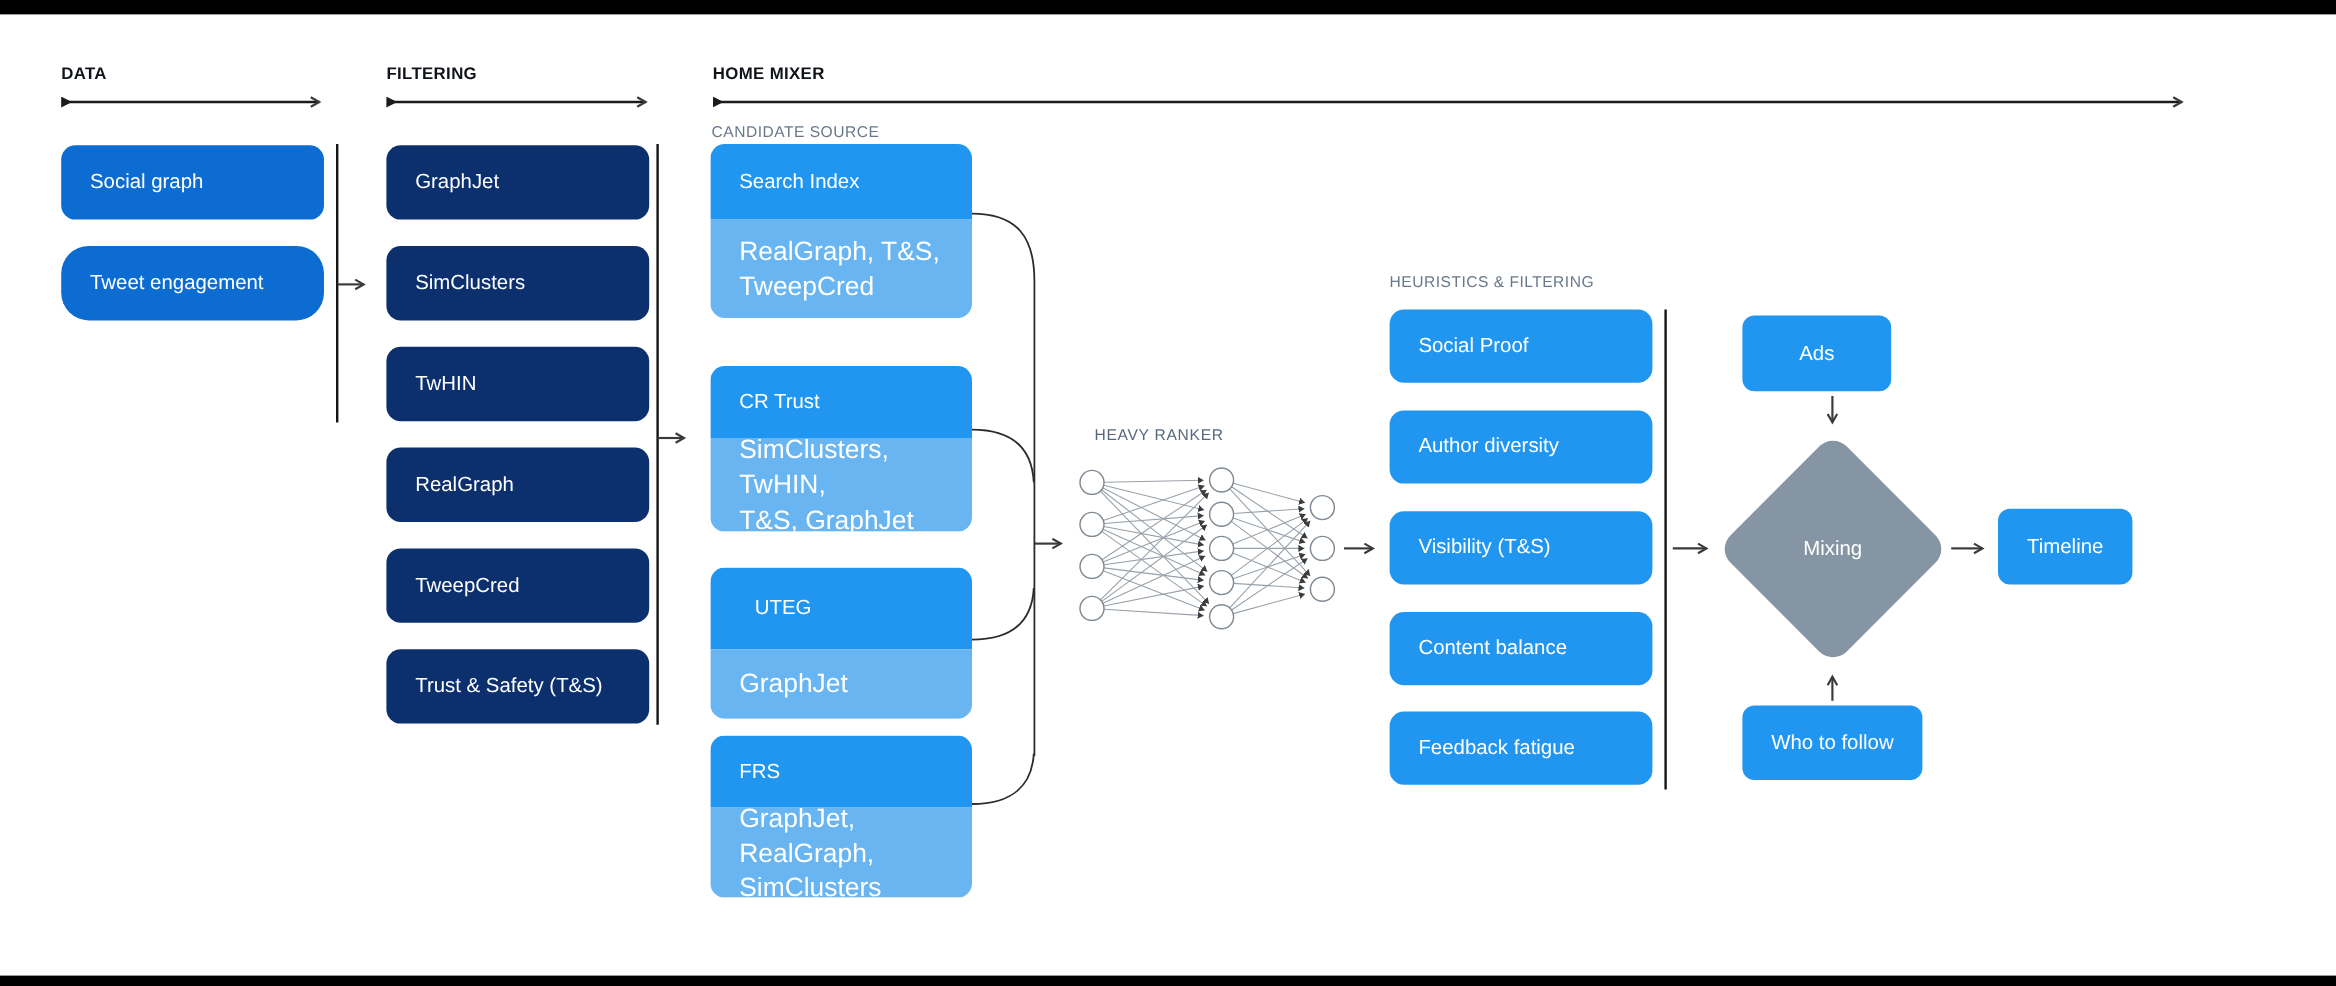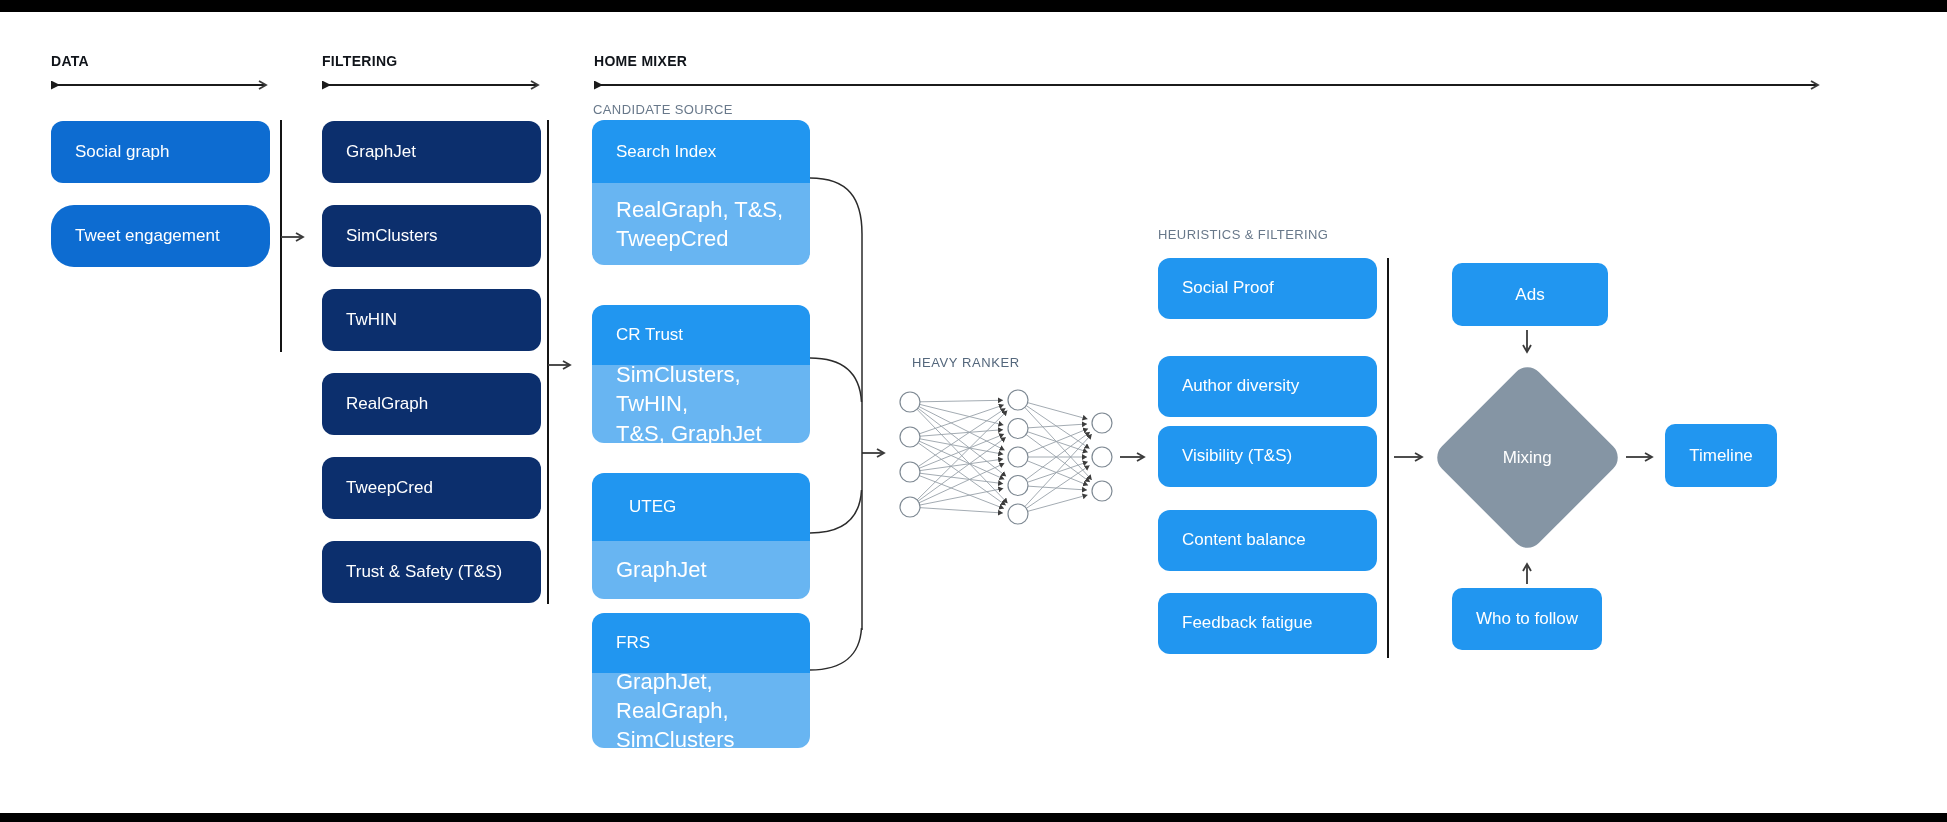--- a/index.html
+++ b/index.html
@@ -152,25 +152,25 @@
     <div class="cs-head" style="height:68px;padding-left:37px;">UTEG</div>
     <div class="cs-sub" style="height:58px;">GraphJet</div>
   </div>
   <div class="abs cs-card" style="top:613px;">
     <div class="cs-head" style="height:60px;">FRS</div>
     <div class="cs-sub" style="height:75px;">GraphJet, RealGraph,
 SimClusters</div>
   </div>
 
   <div class="abs box heur-box" style="top:258px;">Social Proof</div>
-  <div class="abs box heur-box" style="top:356px;">Author diversity</div>
+  <div class="abs box heur-box" style="top:342px;">Author diversity</div>
   <div class="abs box heur-box" style="top:426px;">Visibility (T&amp;S)</div>
   <div class="abs box heur-box" style="top:510px;">Content balance</div>
   <div class="abs box heur-box" style="top:593px;">Feedback fatigue</div>
 
-  <div class="abs box-center blue-node" style="left:1452px;top:263px;width:156px;height:63px;">Ads</div>
+  <div class="abs box-center blue-node" style="left:1452px;top:263px;width:124px;height:63px;">Ads</div>
   <div class="abs diamond">
     <span>Mixing</span>
   </div>
   <div class="abs box-center blue-node" style="left:1452px;top:588px;width:150px;height:62px;">Who to follow</div>
   <div class="abs box-center blue-node" style="left:1665px;top:424px;width:112px;height:63px;">Timeline</div>
 
 </div>
 
 </body></html>

